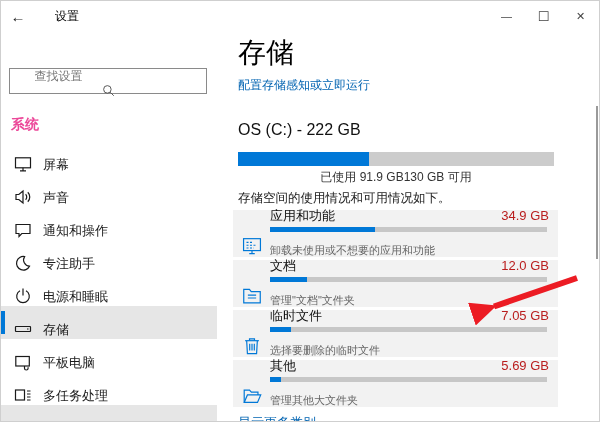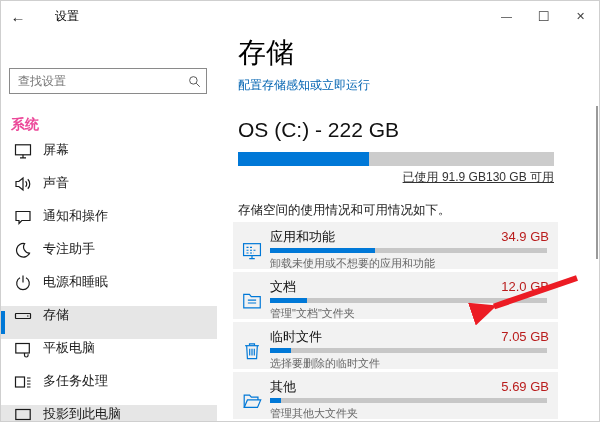--- a/index.html
+++ b/index.html
@@ -12,54 +12,54 @@
   .back-btn { width:34px; height:30px; display:flex; align-items:center; justify-content:center; font-size:15px; color:#222; cursor:pointer; }
   .app-title { font-size:12px; color:#000; margin-left:20px; }
   .caption-buttons { position:absolute; right:0; top:0; display:flex; height:30px; }
   .caption-btn { width:37px; height:30px; display:flex; align-items:center; justify-content:center; font-size:11px; color:#444; cursor:pointer; }
 
   
   .sidebar { position:absolute; top:30px; left:0; width:216px; bottom:0; background:#fff; }
   .home-row { position:absolute; top:8px; left:0; width:216px; height:30px; display:flex; align-items:center; cursor:pointer; }
   .home-row .nav-ico { margin-left:12px; }
   .home-row .nav-label { margin-left:12px; font-size:13px; }
-  .searchbox { position:absolute; top:37px; left:8px; width:198px; height:26px; border:1px solid #8a8a8a; background:#fff; display:flex; align-items:center; }
+  .searchbox { position:absolute; top:37px; left:8px; width:198px; height:26px; border:1px solid #8a8a8a; background:#fff; display:flex; align-items:center;flex-direction:column; }
   .searchbox input { flex:1; border:none; outline:none; font-size:12px; padding-left:8px; color:#333; background:transparent; font-family:inherit; }
   .searchbox input::placeholder { color:#767676; }
   .search-ico { width:24px; display:flex; justify-content:center; color:#555; }
   .side-section { position:absolute; top:85px; left:10px; font-size:14px; font-weight:bold; color:#ec4899; }
   .nav { position:absolute; top:110px; left:0; width:216px; }
-  .nav-item { position:relative; height:33px; display:flex; align-items:flex-start; cursor:pointer; }
+  .nav-item { position:relative; height:33px; display:flex; align-items:flex-end; cursor:pointer; }
   .nav-item.selected { background:#e6e6e6; }
   .nav-item.selected::before { content:""; position:absolute; left:0; top:5px; bottom:5px; width:4px; background:#0078d7; }
   .nav-item.hovered { background:#e6e6e6; }
   .nav-ico { width:20px; height:20px; margin-left:12px; color:#1a1a1a; flex:none; }
   .nav-ico svg { width:20px; height:20px; display:block; }
   .nav-label { margin-left:10px; font-size:13px; color:#1a1a1a; white-space:nowrap; }
 
   
   .main { position:absolute; top:30px; left:216px; right:0; bottom:0; background:#fff; padding-left:21px; }
   .page-title { margin-top:4px; font-size:28px; font-weight:300; color:#000; line-height:36px; }
   .config-link { display:inline-block; margin-top:6px; font-size:12px; color:#0063b1; cursor:pointer; line-height:16px; }
-  .drive-title { margin-top:24px; font-size:21px; font-weight:300; color:#111; line-height:26px; }
+  .drive-title { margin-top:24px; font-size:16px; font-weight:300; color:#111; line-height:26px; }
   .big-bar { margin-top:9px; width:316px; height:14px; background:#cccccc; position:relative; }
   .big-bar .fill { height:100%; background:#0078d7; }
-  .bar-labels { margin-top:3px; width:316px; display:flex; justify-content:flex-end; font-size:12px; color:#333; line-height:16px;text-decoration:underline; }
-  .usage-desc { margin-top:17px; font-size:12.5px; color:#222; line-height:16px; }
+  .bar-labels { margin-top:3px; width:316px; display:flex; justify-content:center; font-size:12px; color:#333; line-height:16px; }
+  .usage-desc { margin-top:5px; font-size:12.5px; color:#222; line-height:16px; }
 
   .cat-list { margin-top:4px; margin-left:-5px; width:325px; }
-  .cat-row { width:325px; height:47px; background:#f2f2f2; margin-bottom:3px; display:flex; align-items:center; padding:7px 9px 0 8px; cursor:pointer; }
+  .cat-row { width:325px; height:47px; background:#f2f2f2; margin-bottom:3px; display:flex; align-items:flex-end; padding:7px 9px 0 8px; cursor:pointer; }
   .cat-ico { width:22px; height:22px; margin-top:3px; color:#0078d7; flex:none; }
   .cat-ico svg { width:22px; height:22px; display:block; }
   .cat-body { flex:1; margin-left:7px; min-width:0; }
   .cat-head { display:flex; justify-content:space-between; font-size:13px; line-height:15px; color:#111; }
   .cat-size { color:#b91c1c; }
   .cat-bar { margin-top:4px; margin-right:2px; height:5px; background:#c7c7c7; }
   .cat-bar .fill { height:100%; background:#0078d7; }
-  .cat-desc { margin-top:4px; font-size:11px; color:#666; line-height:13px; }
+  .cat-desc { margin-top:12px; font-size:11px; color:#666; line-height:13px; }
   .more-link { display:inline-block; margin-top:4px; font-size:13px; color:#0063b1; cursor:pointer; }
 
   
   .vscroll { position:absolute; top:105px; right:1px; width:2px; height:153px; background:#9a9a9a; cursor:pointer; }
   .arrow-overlay { position:absolute; top:0; left:0; width:600px; height:422px; pointer-events:none; }
 </style>
 </head>
 <body>
 
 <div class="window">

